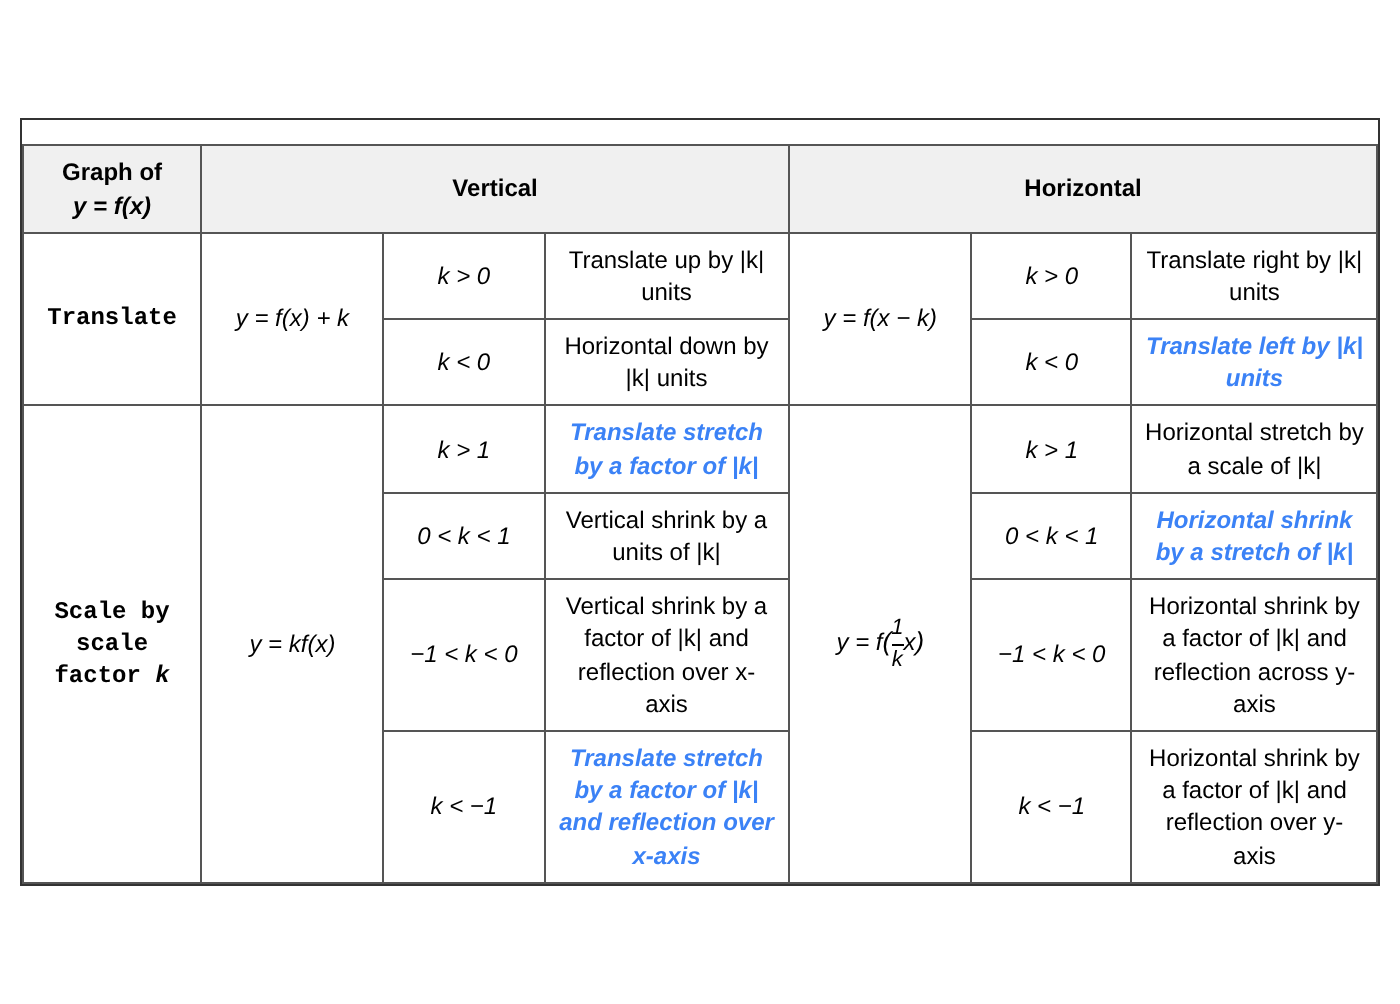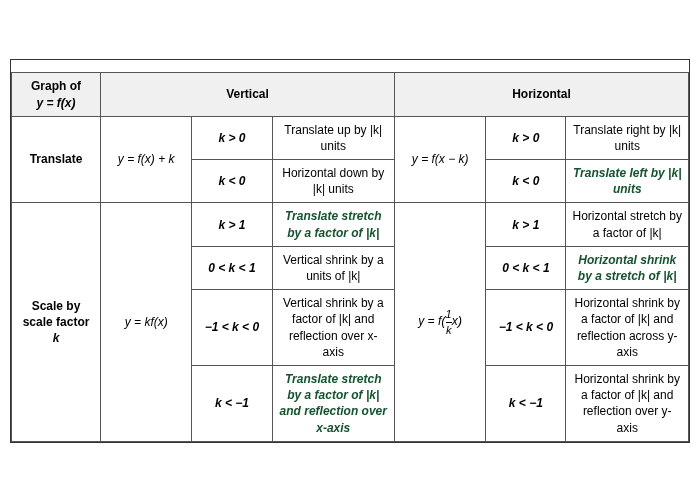--- a/index.html
+++ b/index.html
@@ -37,24 +37,24 @@
       text-align: center;
     }
     .col-graph { width: 80px; }
     .col-vert-eq { width: 82px; }
     .col-vert-k { width: 72px; }
     .col-vert-desc { width: 110px; }
     .col-horiz-eq { width: 82px; }
     .col-horiz-k { width: 72px; }
     .col-horiz-desc { width: 110px; }
 
-    .italic-blue { font-style: italic; color: #14532d; font-weight: bold; }
+    .italic-blue { font-style: italic; color: #3b82f6; font-weight: bold; }
     .math { font-style: italic; }
-    .bold { font-weight: bold; }
-    .left-label { font-weight: bold; font-size: 12px; }
+    .bold { font-weight: normal; }
+    .left-label { font-weight: bold; font-size: 12px; font-family: Liberation Mono, monospace; }
   </style>
 </head>
 <body>
 
 <div class="table-wrapper">
   <table>
 
     <colgroup>
       <col class="col-graph">
       <col class="col-vert-eq">
@@ -132,21 +132,21 @@
         </td>
         <td rowspan="4">
           <span class="math">
             y = f<span style="font-size:13px">(</span><span style="display:inline-block;text-align:center;vertical-align:middle"><span style="display:block;border-bottom:1px solid #000;font-style:italic;font-size:11px">1</span><span style="display:block;font-style:italic;font-size:11px">k</span></span>x<span style="font-size:13px">)</span>
           </span>
         </td>
         <td>
           <span class="math bold">k &gt; 1</span>
         </td>
         <td>
-          <span>Horizontal stretch by a factor of |k|</span>
+          <span>Horizontal stretch by a scale of |k|</span>
         </td>
       </tr>
 
       <tr>
         <td>
           <span class="math bold">0 &lt; k &lt; 1</span>
         </td>
         <td>
           <span>Vertical shrink by a units of |k|</span>
         </td>

